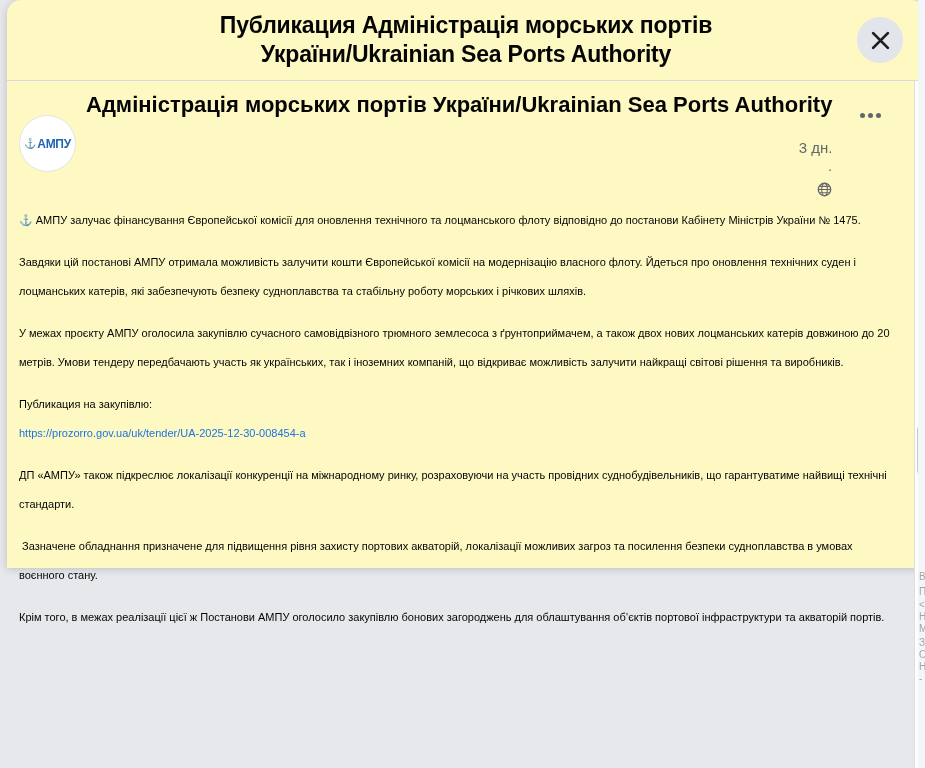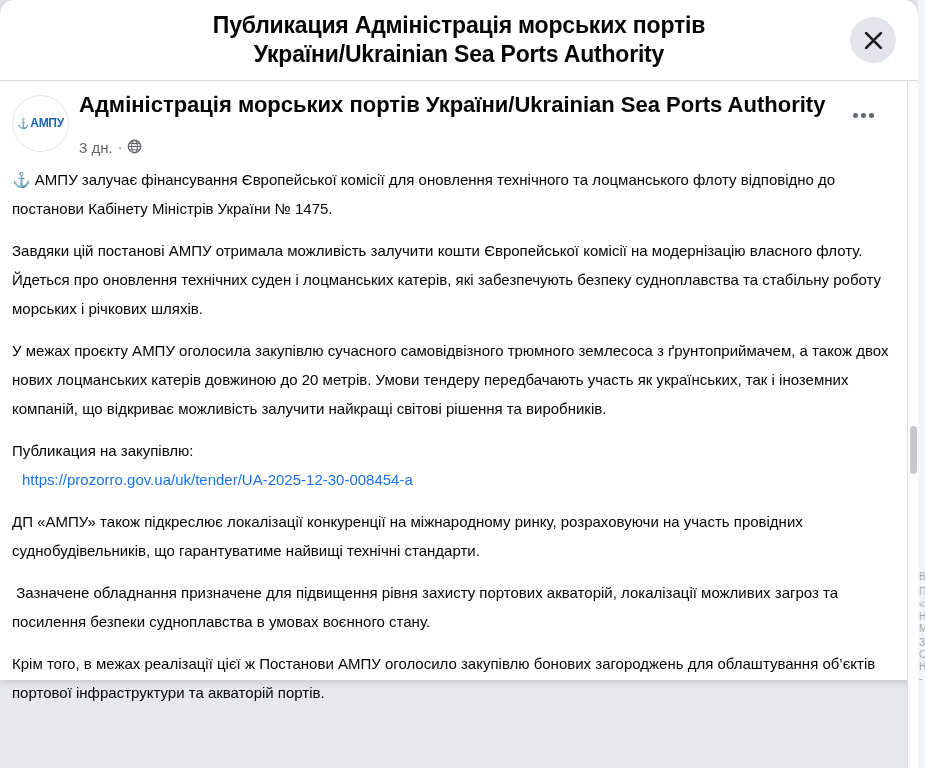--- a/index.html
+++ b/index.html
@@ -2,22 +2,22 @@
 <html><head>
 <meta charset="utf-8">
 <style>
   * { margin:0; padding:0; box-sizing:border-box; }
   html,body { width:925px; height:768px; }
   body { font-family:"Liberation Sans", sans-serif; }
 
   .stage { position:relative; width:925px; height:768px; background:#e6e8eb; overflow:hidden; }
 
   .modal {
-    position:absolute; left:0; top:0; width:918px; height:680px;
-    background:#ffffff; border-radius:14px 14px 0 0;
+    position:absolute; left:7px; top:0; width:918px; height:568px;
+    background:#fef9c3; border-radius:14px 14px 0 0;
     box-shadow:0 1px 8px rgba(0,0,0,.18);
   }
 
   .modal-header {
     position:relative; height:81px;
     display:flex; align-items:center; justify-content:center;
     border-bottom:1px solid #d8dadf;
   }
   .modal-title {
     font-size:23px; font-weight:700; color:#050505;
@@ -36,29 +36,29 @@
   .avatar {
     width:57px; height:57px; border-radius:50%; flex:0 0 auto;
     background:#fff; border:1px solid #e2e4e8;
     display:flex; align-items:center; justify-content:center; gap:1px;
     color:#1c64b4; font-weight:700; font-size:12px; letter-spacing:-0.3px;
     cursor:pointer;
   }
   .avatar .mini-anchor { font-size:10px; color:#2b6cb8; }
   .author-block { display:flex; flex-direction:column; }
   .author-name { font-size:22px; font-weight:700; color:#050505; line-height:1.25; cursor:pointer; }
-  .post-meta { display:flex; align-items:flex-start; gap:5px; margin-top:20px; font-size:15px; color:#65676b; }
+  .post-meta { display:flex; align-items:flex-end; gap:5px; margin-top:20px; font-size:15px; color:#65676b;flex-direction:column; }
   .post-meta .sep { font-size:14px; }
   .more-btn { position:absolute; right:10px; top:16px; display:flex; gap:3px; padding:6px; cursor:pointer; }
   .more-btn i { width:5px; height:5px; border-radius:50%; background:#606770; }
 
-  .post-body { font-size:15px; line-height:29px; color:#050505; }
+  .post-body { font-size:11px; line-height:29px; color:#050505; }
   .para { margin-bottom:13px; white-space:pre-wrap; }
   .anchor-emoji { color:#7d8f9c; }
-  .post-link { display:block; color:#1b74e4; text-decoration:none; cursor:pointer;margin-left:10px; }
+  .post-link { display:block; color:#1b74e4; text-decoration:none; cursor:pointer; }
 
   .scrollbar-track {
     position:absolute; left:907px; top:81px; width:11px; height:687px;
     border-left:1px solid #dcdee2; background:#fdfdfd;
   }
   .scrollbar-thumb {
     position:absolute; left:2px; top:345px; width:7px; height:48px;
     border-radius:4px; background:#c6c8cc;
   }
 

